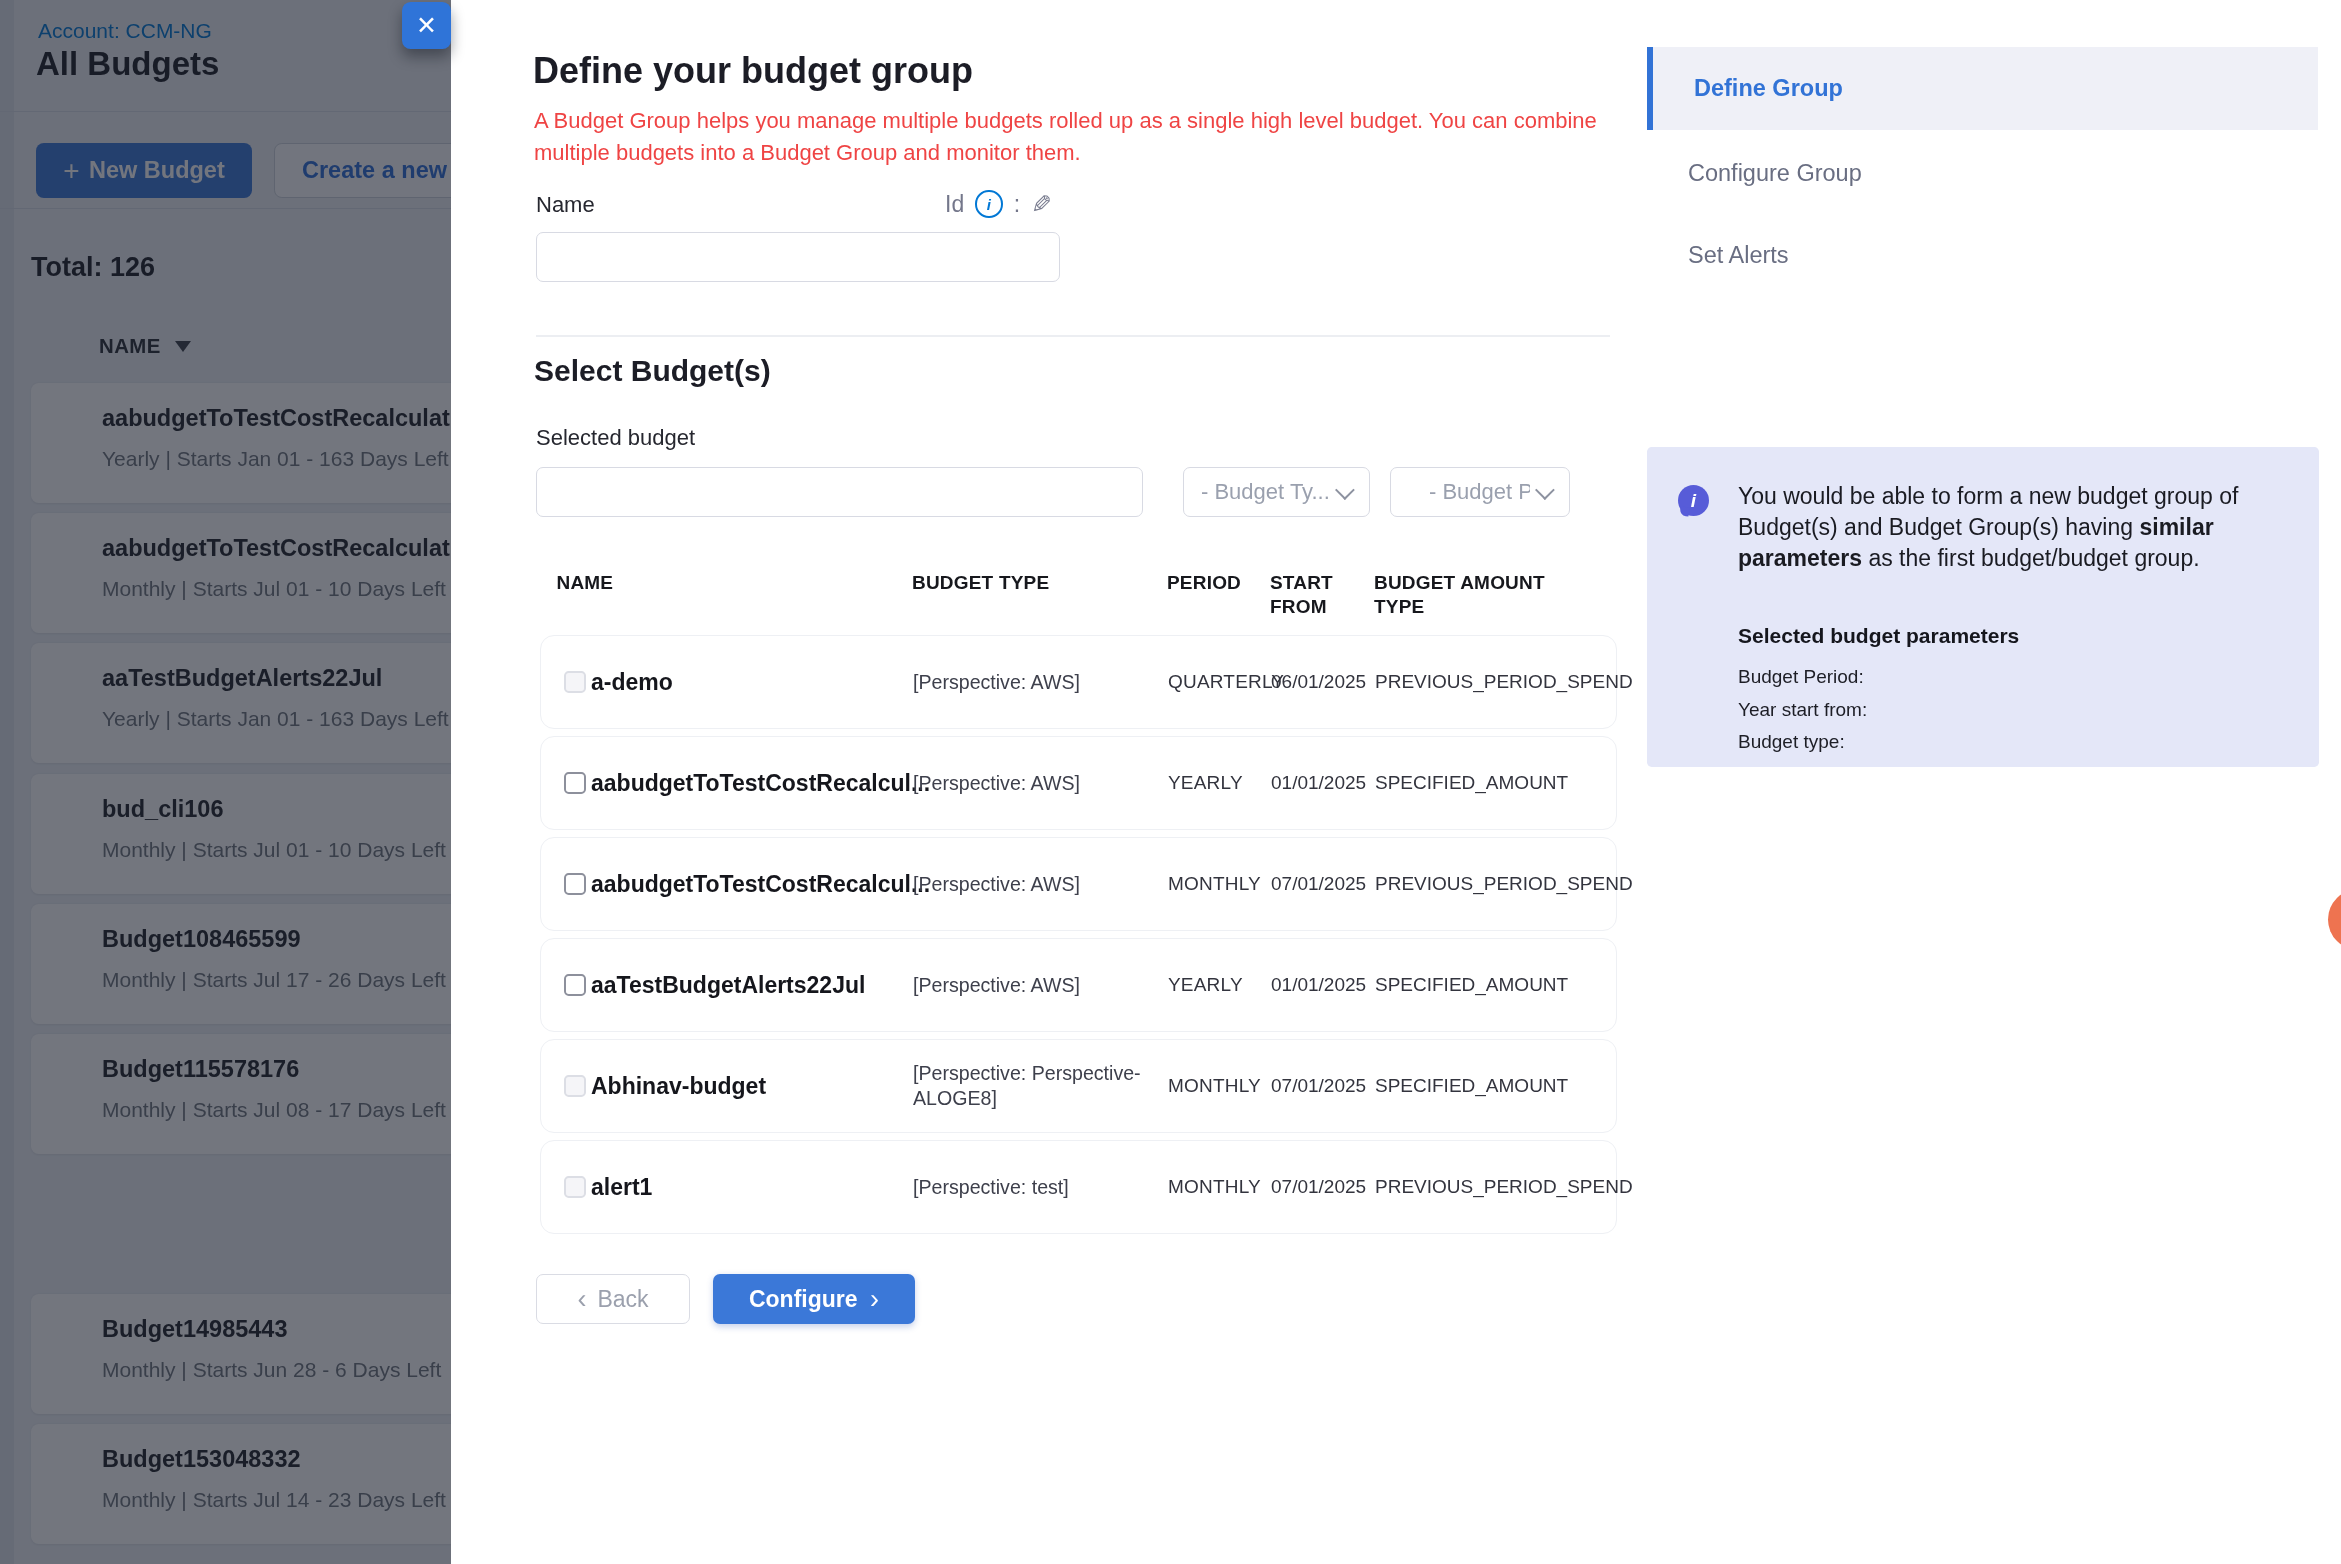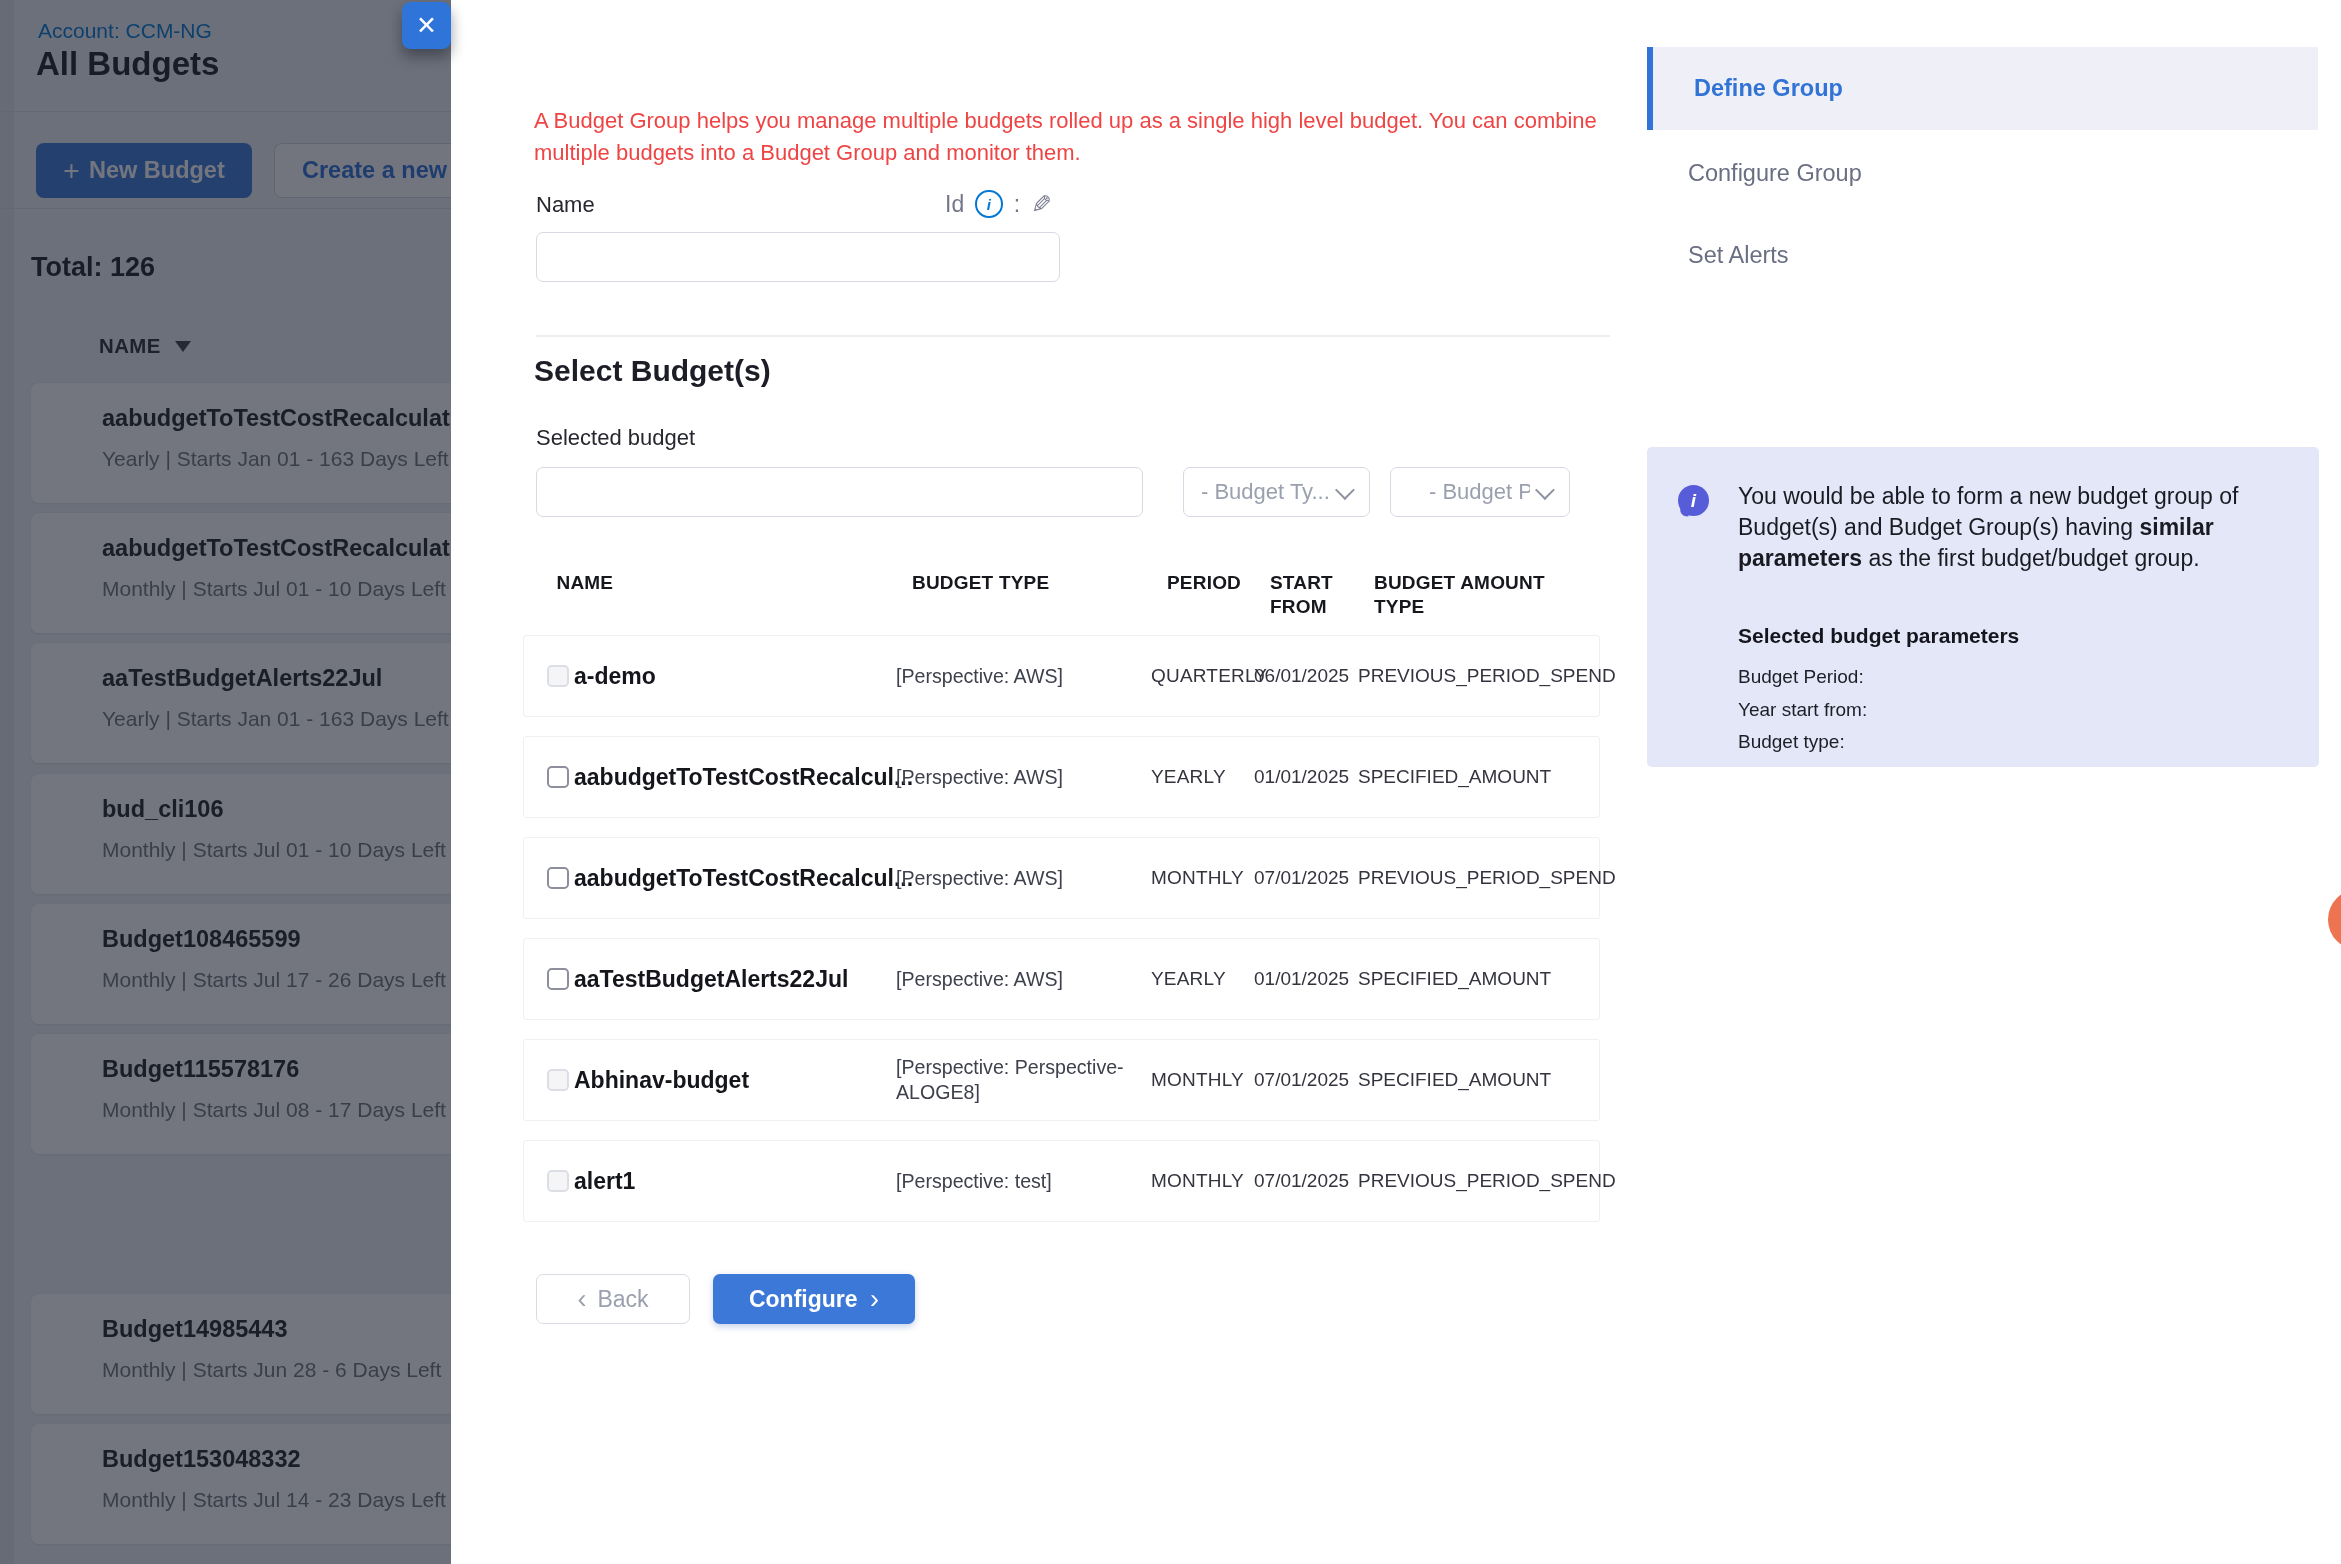--- a/index.html
+++ b/index.html
@@ -57,21 +57,21 @@
   .chev{width:11.8px;height:11.8px;border-right:2.4px solid #8d92a0;border-bottom:2.4px solid #8d92a0;transform:rotate(45deg);margin-top:-4.7px;flex:none;margin-left:7.8px;}
 
   .tbl-header{position:absolute;left:89px;top:571px;width:1077px;height:63px;}
   .th{position:absolute;top:0;font-size:19px;font-weight:700;color:#17181d;line-height:23.5px;letter-spacing:0.2px;}
   .th-name{left:16.5px;}
   .th-type{left:372px;}
   .th-period{left:627px;}
   .th-start{left:730px;width:94px;}
   .th-amount{left:834px;width:180px;}
 
-  .brow{position:absolute;left:72px;width:1077px;height:82px;background:#fff;border:0.8px solid #eef0f4;border-radius:3px;box-sizing:border-box;}
+  .brow{position:absolute;left:89px;width:1077px;height:94px;background:#fff;border:0.8px solid #eef0f4;border-radius:14px;box-sizing:border-box;}
   .cell{position:absolute;top:50%;transform:translateY(-50%);}
   .cb{position:absolute;left:23px;top:50%;transform:translateY(-50%);width:22px;height:22px;border-radius:4.7px;
     border:2px solid #8d909c;background:#fff;box-sizing:border-box;}
   .brow.disabled .cb{border-color:#dcdee5;background:#f5f5f8;}
   .c-name{left:50px;font-size:23px;font-weight:600;color:#15161c;white-space:nowrap;}
   .c-type{left:372px;width:235px;font-size:19.6px;color:#3e404c;line-height:25px;}
   .c-period{left:627px;font-size:19px;color:#33343e;letter-spacing:0.2px;}
   .c-start{left:730px;font-size:19px;color:#33343e;}
   .c-amount{left:834px;width:239px;font-size:19px;color:#33343e;}
 
@@ -167,20 +167,21 @@
     </div>
   </div>
 
   <div class="dim-overlay"></div>
 
   <div class="close-btn">
     <span>✕</span>
   </div>
 
   <div class="modal">
+    <div class="m-title">Define your budget group</div>
     <div class="m-desc">A Budget Group helps you manage multiple budgets rolled up as a single high level budget. You can combine multiple budgets into a Budget Group and monitor them.</div>
 
     <div class="lbl name-label">Name</div>
     <div class="id-row">
       <span class="id-text">Id</span>
       <span class="info-circle">i</span>
       <span class="colon">:</span>
       <span class="pencil">✎</span>
     </div>
     <input class="text-input inp-name" value="" style="">

